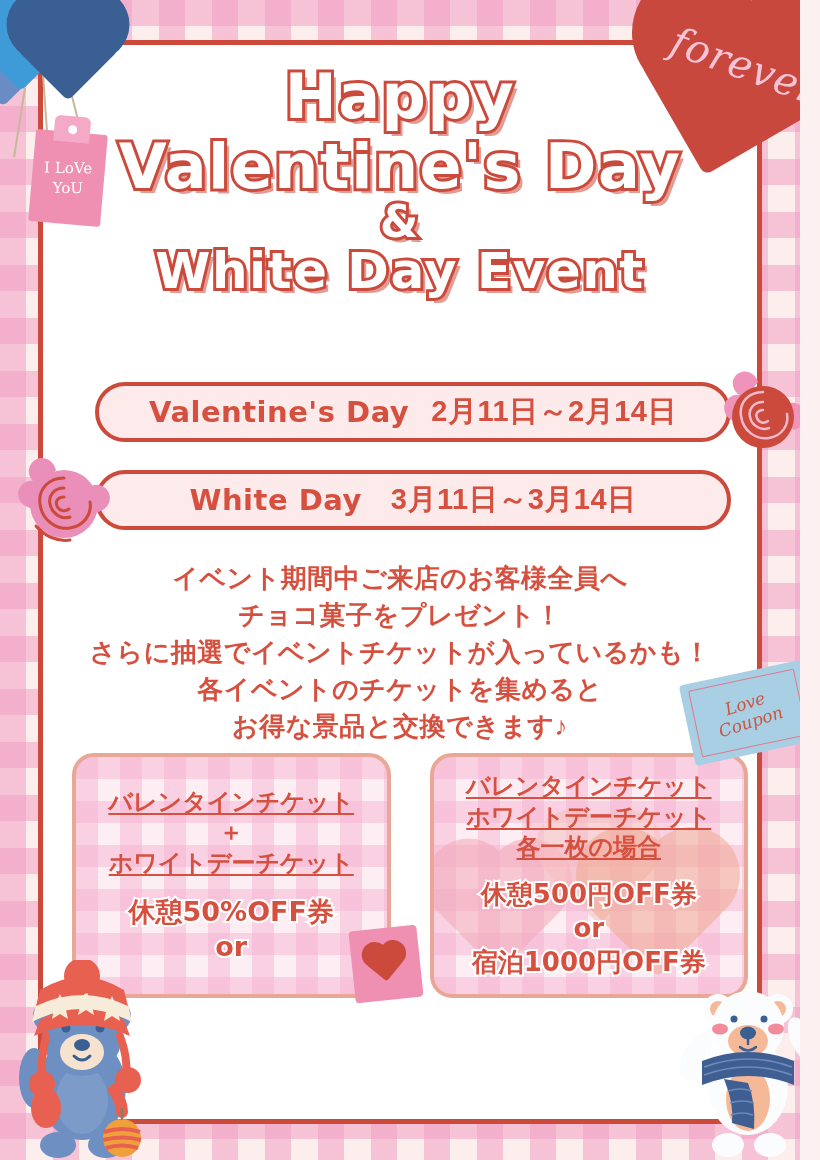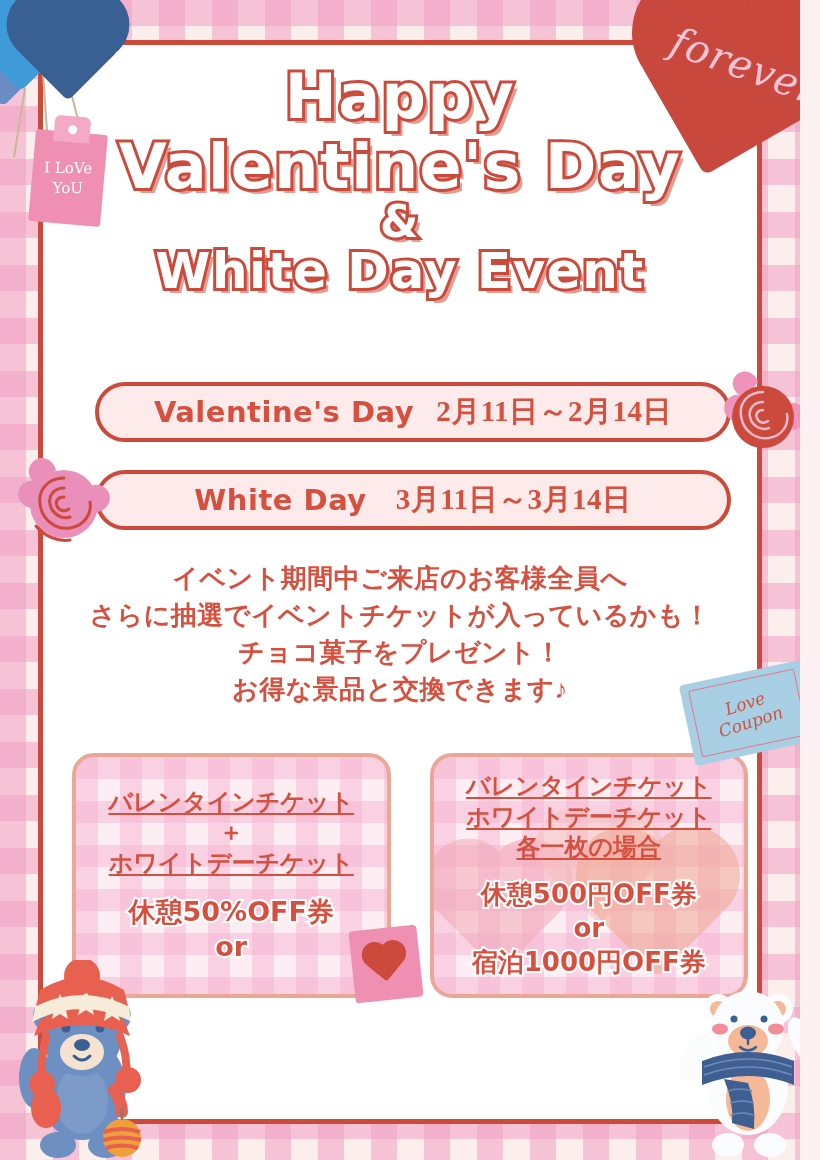--- a/index.html
+++ b/index.html
@@ -67,21 +67,21 @@
     border:4px solid #cb4a3c;
     border-radius:30px;
     display:flex; align-items:center; justify-content:center;
     color:#d6503f;
     font-weight:bold;
     font-size:29px;
     letter-spacing:.5px;
     white-space:nowrap;
   }
   .pill .en { font-family:"DejaVu Sans", sans-serif; }
-  .pill .jp { font-family:Liberation Serif, serif; margin-left:22px; }
+  .pill .jp { font-family:Liberation Sans, sans-serif; margin-left:22px; }
   #pill-valentine { top:382px; }
   #pill-white     { top:470px;gap:7px; }
 
   
   .body-copy {
     position:absolute; left:0; right:0; top:560px;
     text-align:center;
     color:#d6503f;
     font-family:Liberation Sans, sans-serif;
     font-weight:bold;
@@ -328,22 +328,23 @@
     <span class="en">Valentine's Day</span>
     <span class="jp">2月11日～2月14日</span>
   </div>
   <div class="pill" id="pill-white">
     <span class="en">White Day</span>
     <span class="jp">3月11日～3月14日</span>
   </div>
 
   <div class="body-copy">
     <div>イベント期間中ご来店のお客様全員へ</div>
+    <div>チョコ菓子をプレゼント！</div>
     <div>さらに抽選でイベントチケットが入っているかも！</div>
-    <div>チョコ菓子をプレゼント！</div>
+    <div>各イベントのチケットを集めると</div>
     <div>お得な景品と交換できます♪</div>
   </div>
 
   <div class="boxes">
 
     <div class="bbox">
       <div class="bbox-inner">
         <div class="cond">バレンタインチケット</div>
         <div class="cond plain">＋</div>
         <div class="cond">ホワイトデーチケット</div>

